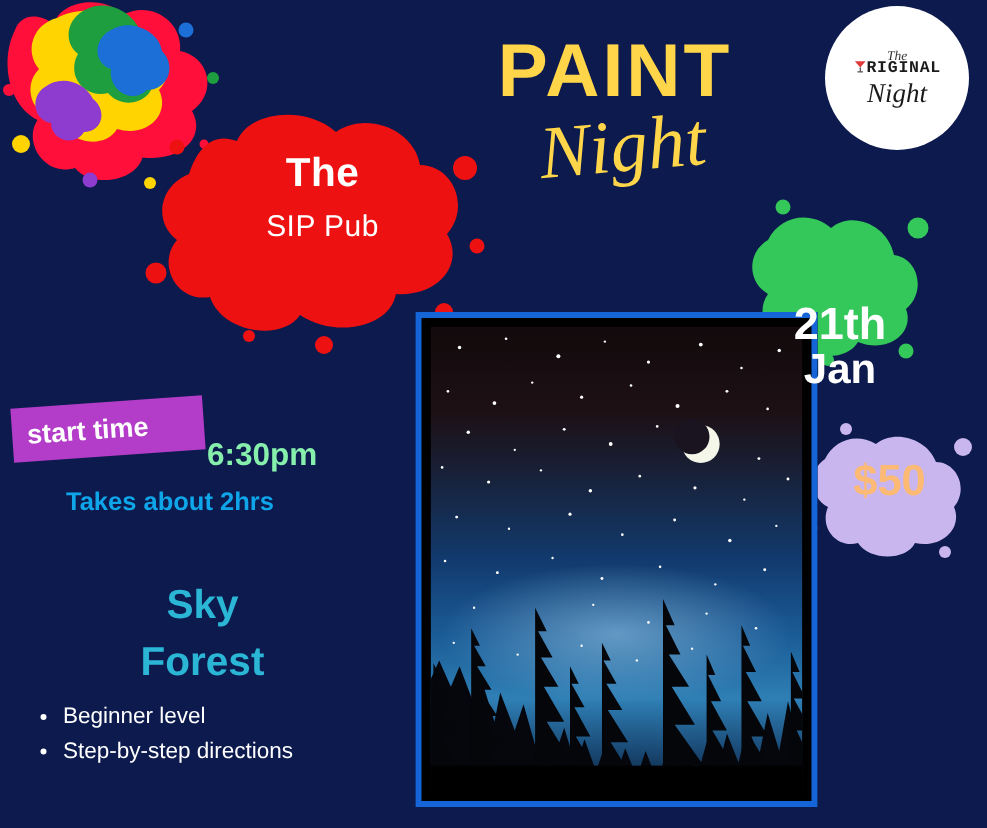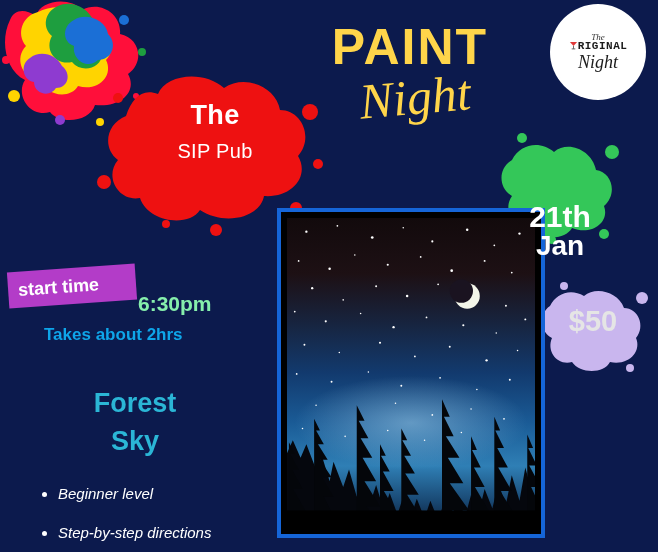--- a/index.html
+++ b/index.html
@@ -157,21 +157,21 @@
   .price-splat {
     position: absolute;
     left: 534px; top: 280px;
     width: 118px; height: 95px;
   }
   .price-text {
     position: absolute;
     left: 545px; top: 305px;
     width: 96px;
     text-align: center;
-    color: #e5e5e5;
+    color: #fdba74;
     font-size: 29px;
     font-weight: bold;
     z-index: 6;
   }
 
   
   .start-tag {
     position: absolute;
     left: 8px; top: 268px;
     width: 128px; height: 36px;
@@ -218,21 +218,21 @@
   
   .bullets {
     position: absolute;
     left: 20px; top: 466px;
     margin: 0;
     padding-left: 22px;
     color: #ffffff;
     font-size: 15px;
     line-height: 23px;
   }
-  .bullets li { margin: 16px; font-style: italic; }
+  .bullets li { margin: 0; }
 
   
   .art-frame {
     position: absolute;
     left: 277px; top: 208px;
     width: 268px; height: 330px;
     border: 4px solid #1565d8;
     box-sizing: border-box;
     background: #000;
     padding: 6px;
@@ -316,22 +316,22 @@
     <circle cx="30" cy="6" r="4" fill="#c9b6ee"></circle>
   </svg>
   <div class="price-text">$50</div>
 
   <div class="start-tag"></div>
   <div class="start-tag-label">start time</div>
   <div class="start-time-value">6:30pm</div>
   <div class="duration">Takes about 2hrs</div>
 
   <div class="paint-title">
+    <div>Sky</div>
     <div>Forest</div>
-    <div>Sky</div>
   </div>
 
   <ul class="bullets">
     <li>Beginner level</li>
     <li>Step-by-step directions</li>
   </ul>
 
   <div class="art-frame">
     <div class="art-canvas">
       <svg width="100%" height="100%" viewBox="0 0 256 318" preserveAspectRatio="none">

